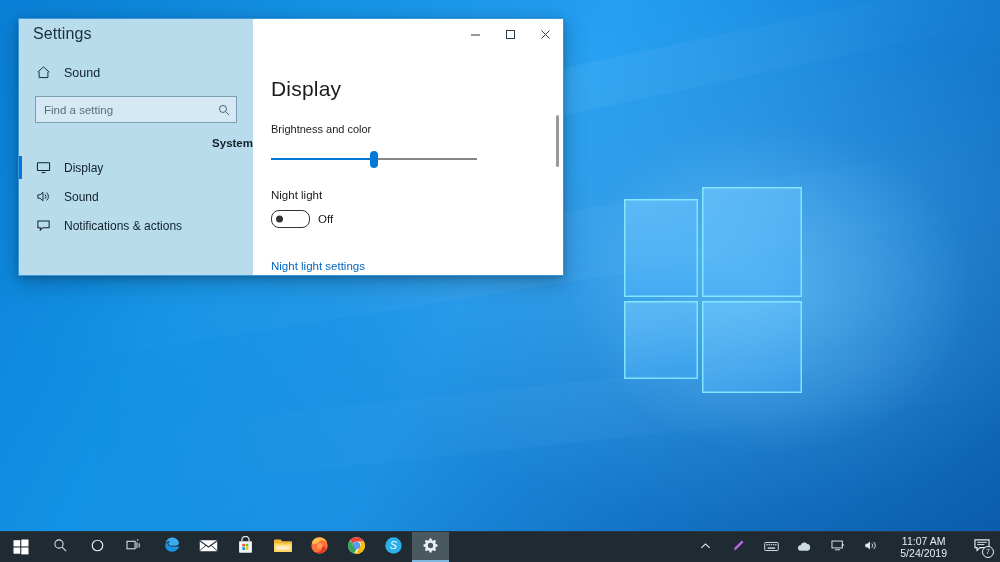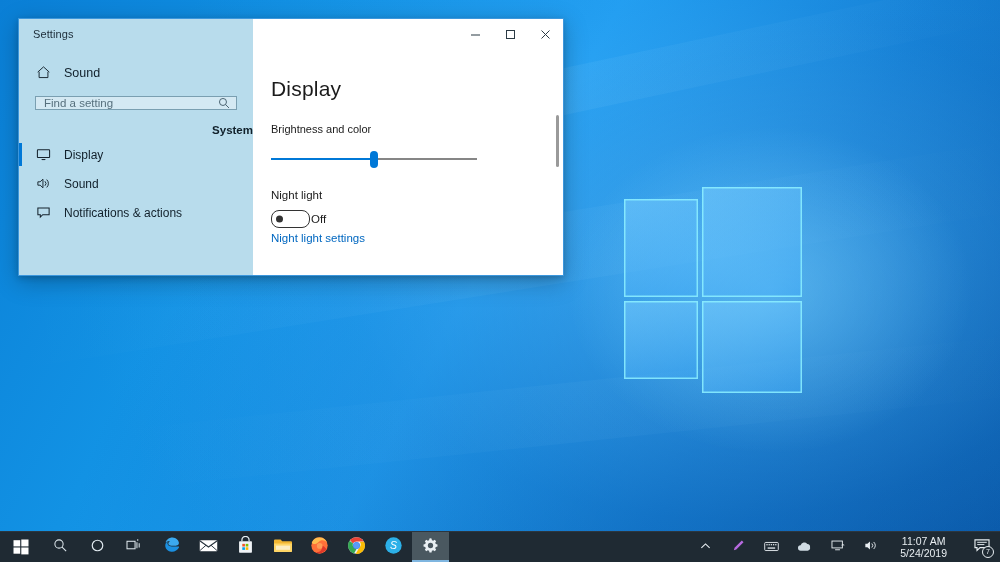--- a/index.html
+++ b/index.html
@@ -82,21 +82,21 @@
   }
   #title-bar {
     height: 30px;
     flex: 0 0 30px;
     display: flex;
     align-items: center;
     background: linear-gradient(to right, #b8dcec 0%, #b8dcec 234px, #ffffff 234px, #ffffff 100%);
     position: relative;
   }
   #window-title {
-    font-size: 11px;
+    font-size: 16px;
     color: #20303c;
     padding-left: 14px;
     letter-spacing: .1px;
   }
   .win-btns {
     position: absolute;
     right: 0; top: 0;
     display: flex;
     height: 30px;
   }
@@ -134,21 +134,21 @@
     cursor: default;
   }
   .home-row .label {
     font-size: 12.5px;
     color: #11202b;
   }
   .icon { display: flex; align-items: center; justify-content: center; color: #14222c; }
 
   #search-box {
     margin: 10px 16px 0 16px;
-    height: 14px;
+    height: 27px;
     background: #d4e9f3;
     border: 1px solid #7a9fb1;
     display: flex;
     align-items: center;
     padding: 0 6px 0 8px;
     box-sizing: border-box;
   }
   #search-input {
     flex: 1 1 auto;
     border: 0;
@@ -238,21 +238,21 @@
   #slider-thumb {
     position: absolute;
     top: 0;
     width: 8px; height: 17px;
     border-radius: 4px;
     background: #0078d7;
     transform: translateX(-4px);
   }
 
   #nightlight-label { font-size: 11.5px; color: #1b1b1b; margin-bottom: 9px; }
-  .toggle-row { display: flex; align-items: center; gap: 1px; margin-bottom: 0; }
+  .toggle-row { display: flex; align-items: center; gap: 8px; margin-bottom: 28px; }
   #nightlight-toggle {
     width: 37px; height: 16px;
     border: 1.4px solid #333333;
     border-radius: 8px;
     background: #ffffff;
     position: relative;
     cursor: default;
   }
   #toggle-knob {
     position: absolute;

